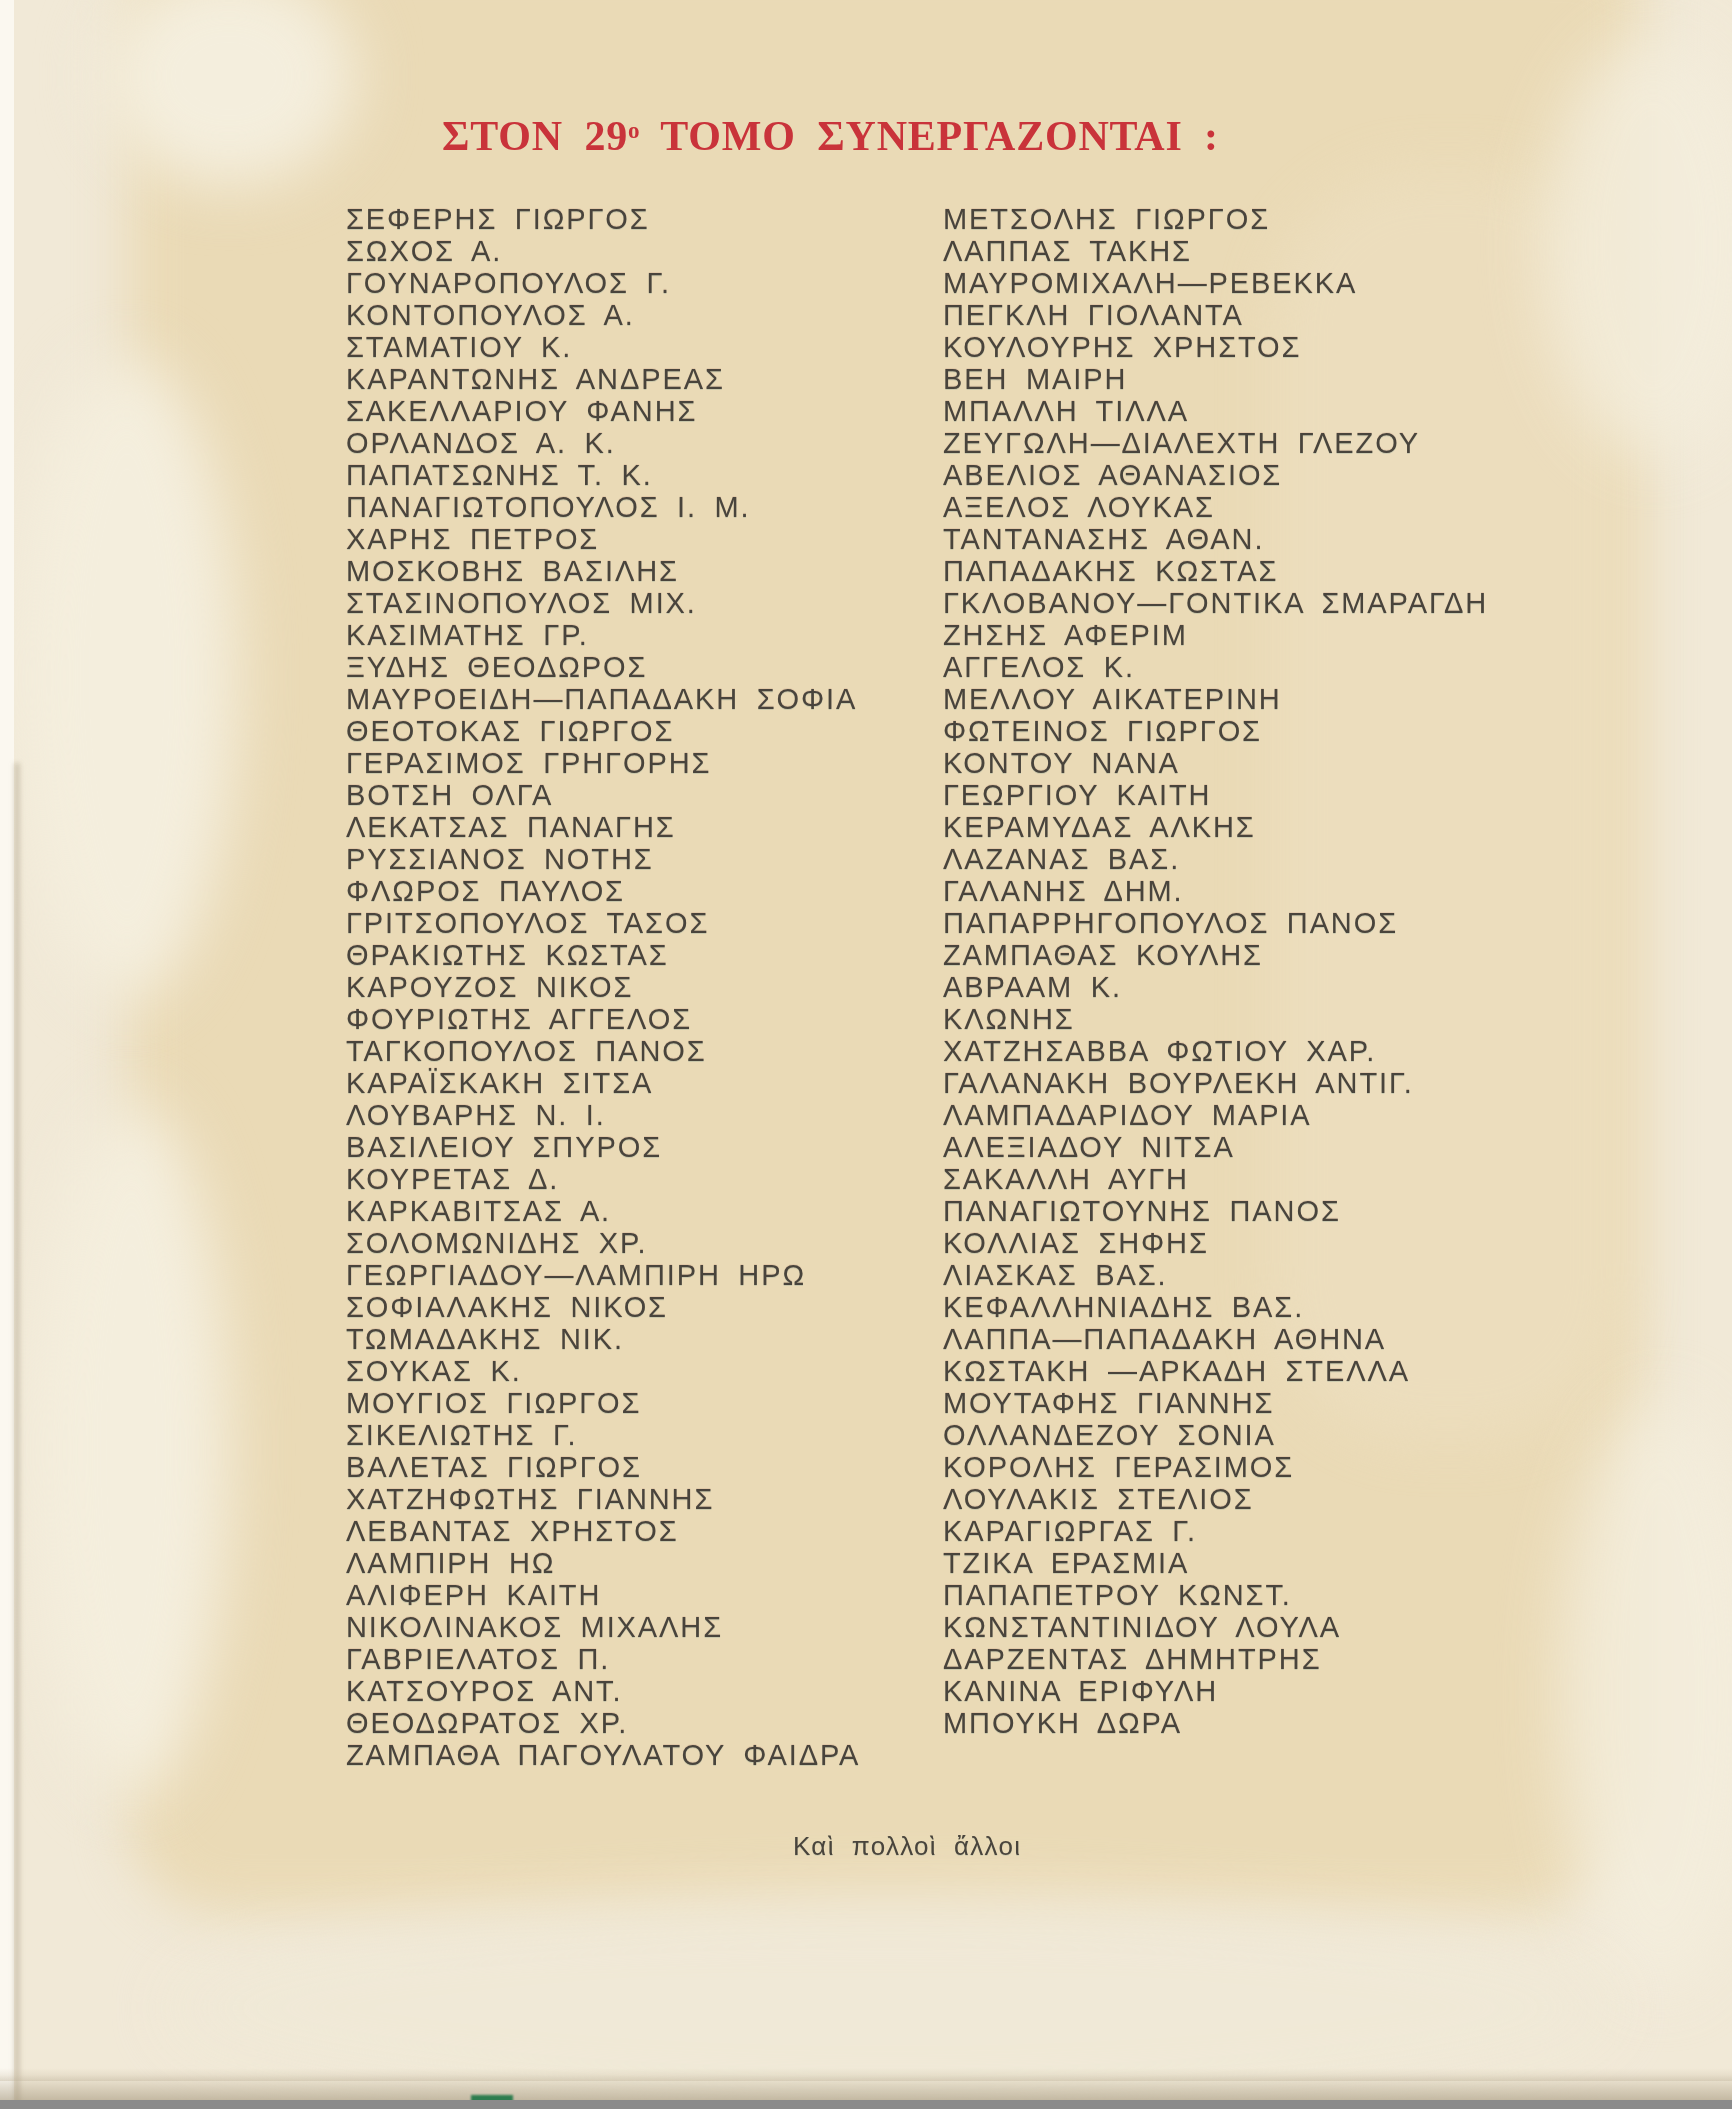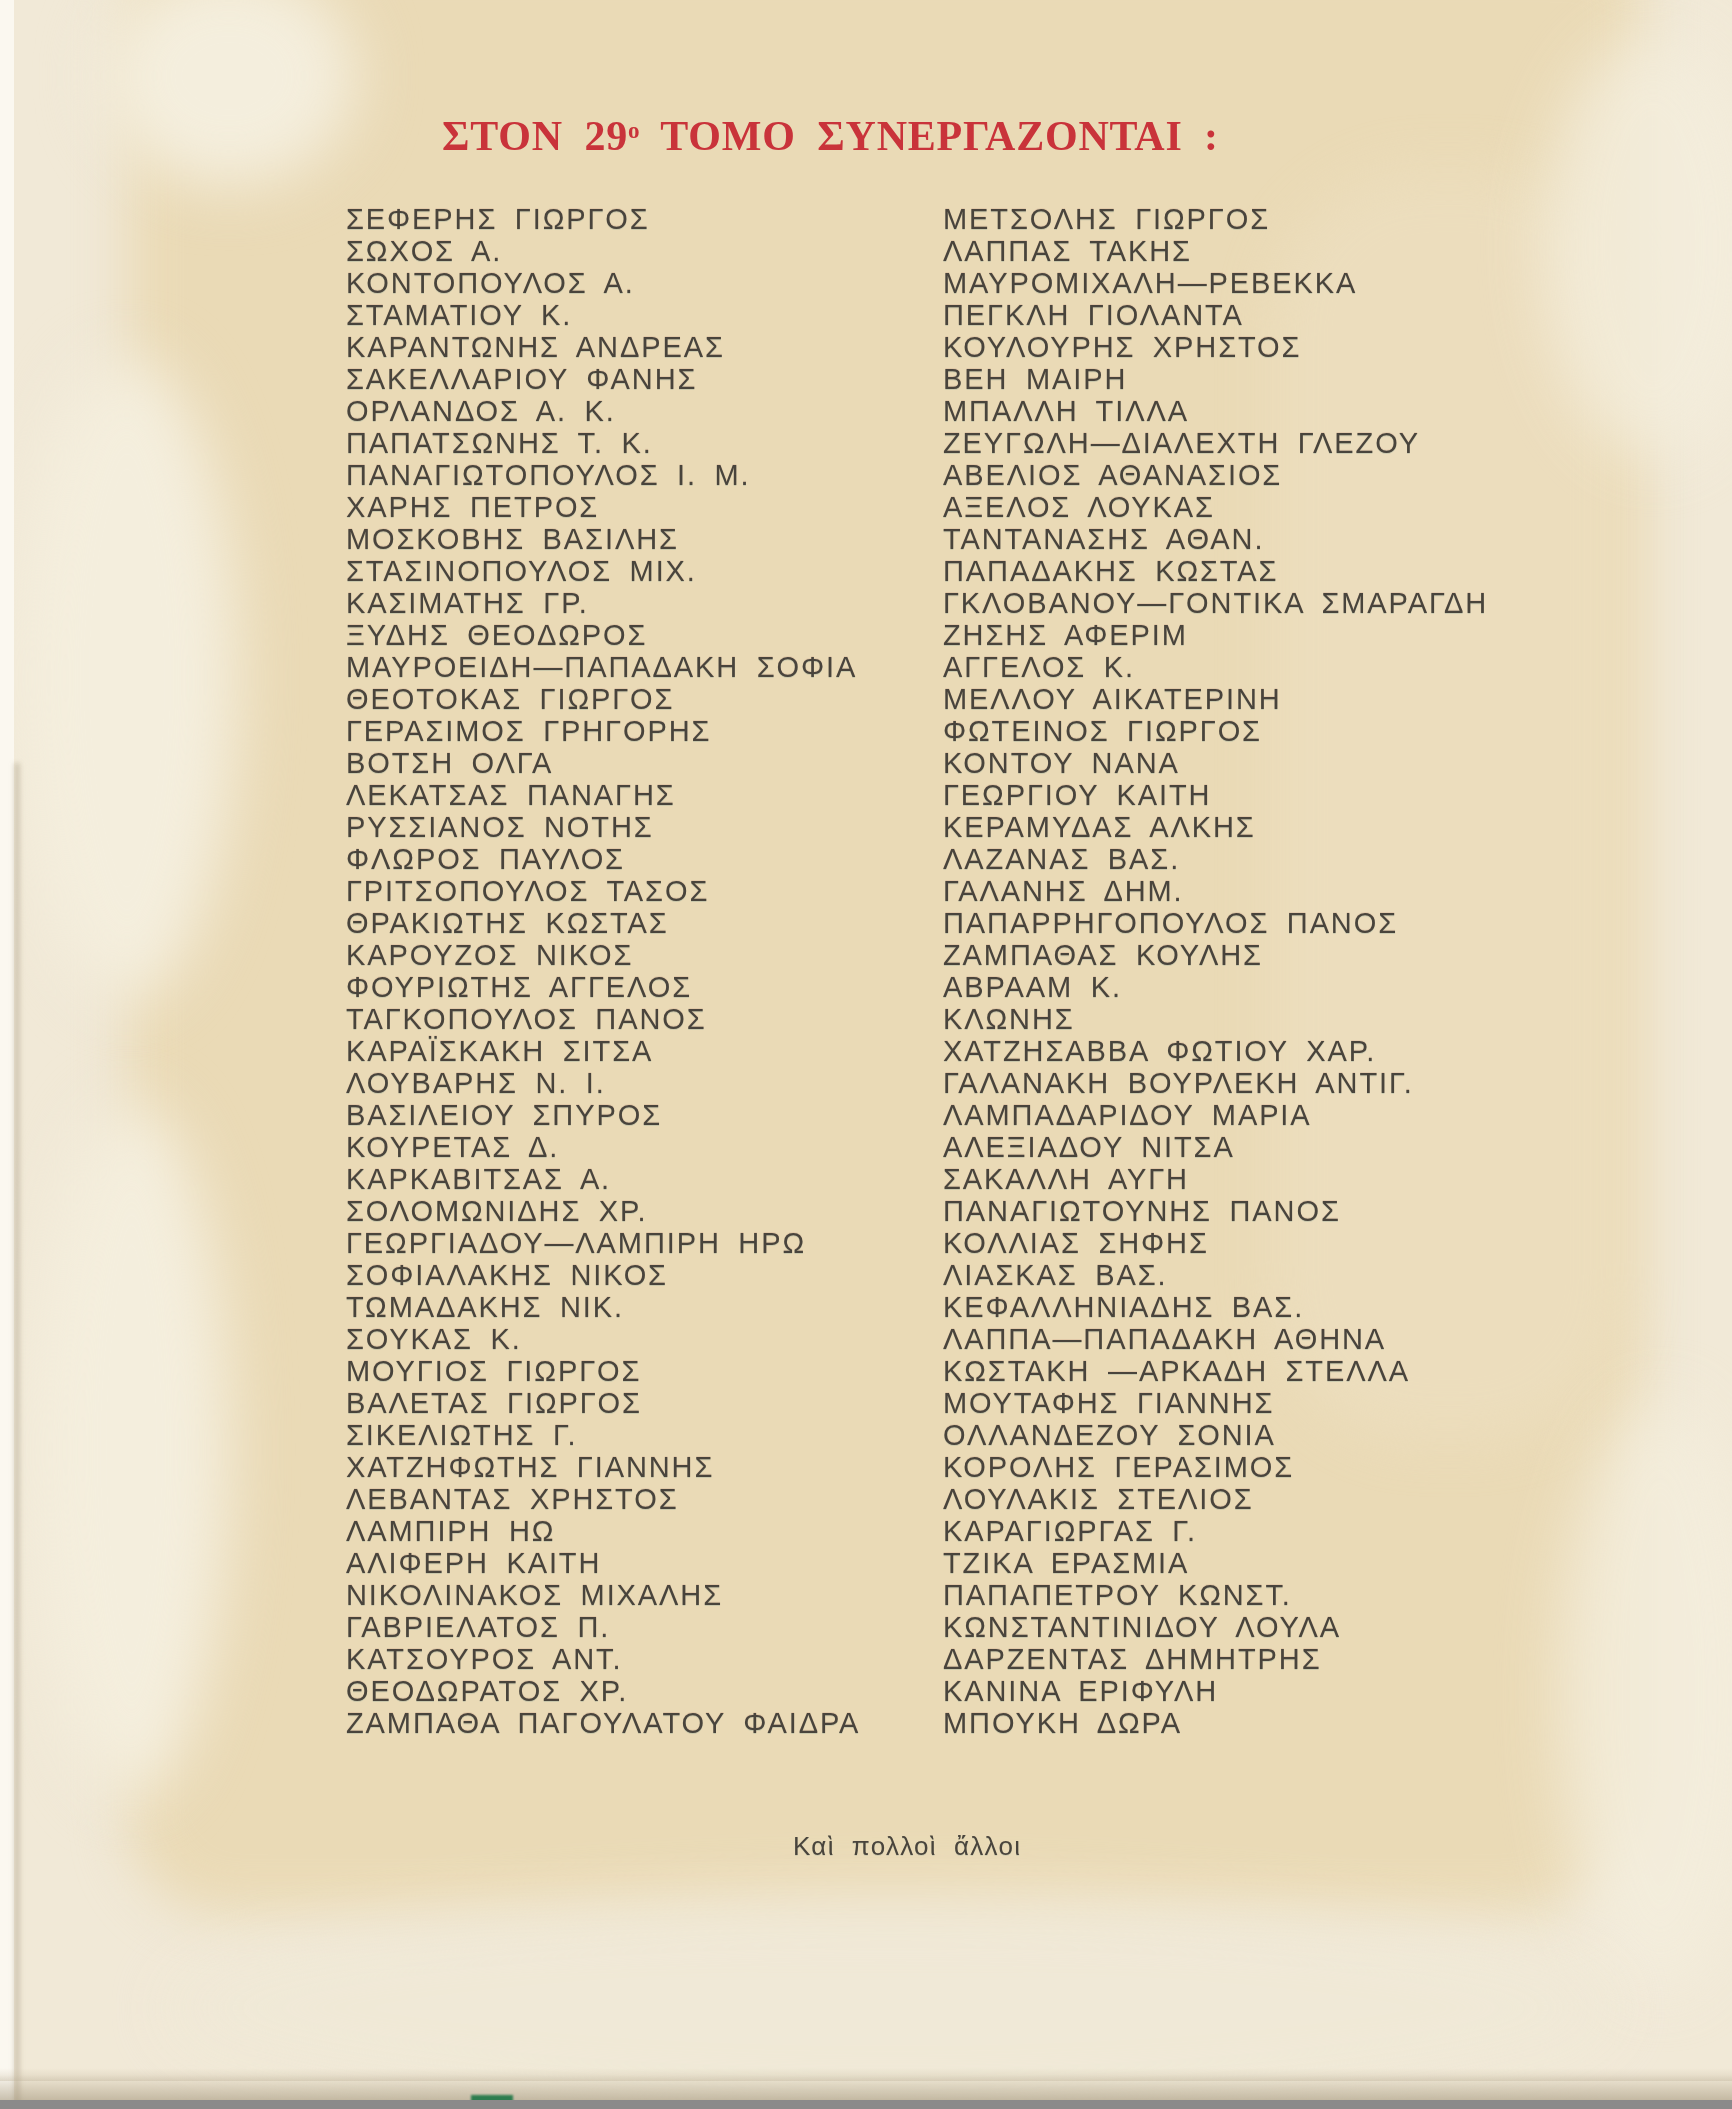--- a/index.html
+++ b/index.html
@@ -82,20 +82,21 @@
   <div class="patch p3"></div>
   <div class="patch p4"></div>
   <div class="patch p5"></div>
   <div class="patch p6"></div>
 
   <div class="title"><span>ΣΤΟΝ 29</span><span class="ord">ο</span><span> ΤΟΜΟ ΣΥΝΕΡΓΑΖΟΝΤΑΙ :</span></div>
 
   <div class="col left">
       <div class="name-row">ΣΕΦΕΡΗΣ ΓΙΩΡΓΟΣ</div>
       <div class="name-row">ΣΩΧΟΣ Α.</div>
+      <div class="name-row">ΓΟΥΝΑΡΟΠΟΥΛΟΣ Γ.</div>
       <div class="name-row">ΚΟΝΤΟΠΟΥΛΟΣ Α.</div>
       <div class="name-row">ΣΤΑΜΑΤΙΟΥ Κ.</div>
       <div class="name-row">ΚΑΡΑΝΤΩΝΗΣ ΑΝΔΡΕΑΣ</div>
       <div class="name-row">ΣΑΚΕΛΛΑΡΙΟΥ ΦΑΝΗΣ</div>
       <div class="name-row">ΟΡΛΑΝΔΟΣ Α. Κ.</div>
       <div class="name-row">ΠΑΠΑΤΣΩΝΗΣ Τ. Κ.</div>
       <div class="name-row">ΠΑΝΑΓΙΩΤΟΠΟΥΛΟΣ Ι. Μ.</div>
       <div class="name-row">ΧΑΡΗΣ ΠΕΤΡΟΣ</div>
       <div class="name-row">ΜΟΣΚΟΒΗΣ ΒΑΣΙΛΗΣ</div>
       <div class="name-row">ΣΤΑΣΙΝΟΠΟΥΛΟΣ ΜΙΧ.</div>
@@ -117,22 +118,22 @@
       <div class="name-row">ΛΟΥΒΑΡΗΣ Ν. Ι.</div>
       <div class="name-row">ΒΑΣΙΛΕΙΟΥ ΣΠΥΡΟΣ</div>
       <div class="name-row">ΚΟΥΡΕΤΑΣ Δ.</div>
       <div class="name-row">ΚΑΡΚΑΒΙΤΣΑΣ Α.</div>
       <div class="name-row">ΣΟΛΟΜΩΝΙΔΗΣ ΧΡ.</div>
       <div class="name-row">ΓΕΩΡΓΙΑΔΟΥ—ΛΑΜΠΙΡΗ ΗΡΩ</div>
       <div class="name-row">ΣΟΦΙΑΛΑΚΗΣ ΝΙΚΟΣ</div>
       <div class="name-row">ΤΩΜΑΔΑΚΗΣ ΝΙΚ.</div>
       <div class="name-row">ΣΟΥΚΑΣ Κ.</div>
       <div class="name-row">ΜΟΥΓΙΟΣ ΓΙΩΡΓΟΣ</div>
+      <div class="name-row">ΣΙΚΕΛΙΩΤΗΣ Γ.</div>
       <div class="name-row">ΒΑΛΕΤΑΣ ΓΙΩΡΓΟΣ</div>
-      <div class="name-row">ΣΙΚΕΛΙΩΤΗΣ Γ.</div>
       <div class="name-row">ΧΑΤΖΗΦΩΤΗΣ ΓΙΑΝΝΗΣ</div>
       <div class="name-row">ΛΕΒΑΝΤΑΣ ΧΡΗΣΤΟΣ</div>
       <div class="name-row">ΛΑΜΠΙΡΗ ΗΩ</div>
       <div class="name-row">ΑΛΙΦΕΡΗ ΚΑΙΤΗ</div>
       <div class="name-row">ΝΙΚΟΛΙΝΑΚΟΣ ΜΙΧΑΛΗΣ</div>
       <div class="name-row">ΓΑΒΡΙΕΛΑΤΟΣ Π.</div>
       <div class="name-row">ΚΑΤΣΟΥΡΟΣ ΑΝΤ.</div>
       <div class="name-row">ΘΕΟΔΩΡΑΤΟΣ ΧΡ.</div>
       <div class="name-row">ΖΑΜΠΑΘΑ ΠΑΓΟΥΛΑΤΟΥ ΦΑΙΔΡΑ</div>
     </div>

